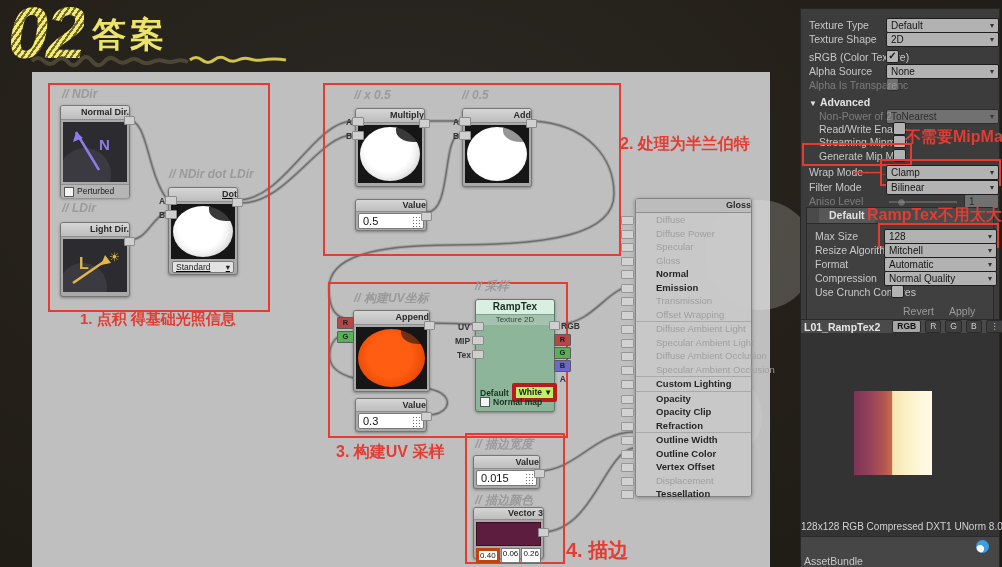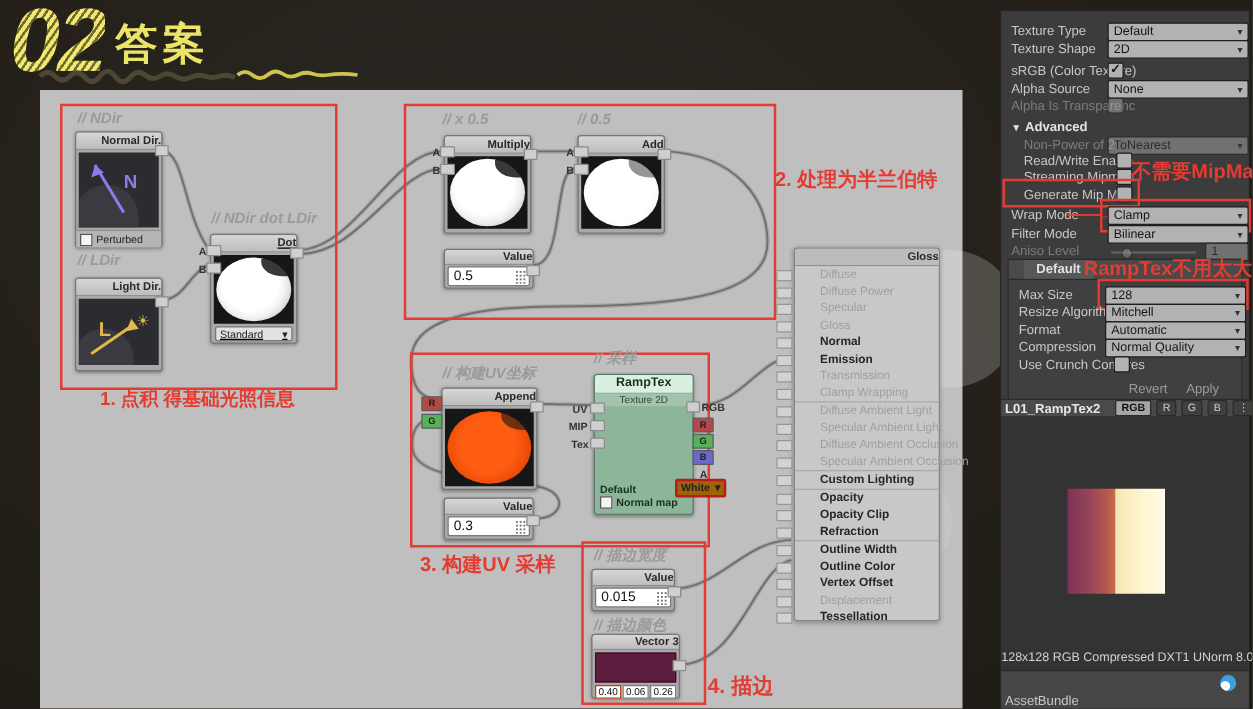--- a/index.html
+++ b/index.html
@@ -48,22 +48,22 @@
   .vfield .num{font-size:11px;color:#111;}
   .gridicon{width:9px;height:11px;background-image:radial-gradient(#707070 0.8px, transparent 0.9px);
             background-size:3px 3px;}
 
   
   .ramptex{background:#8cb59a;border:1px solid #5c7d69;}
   .rthead{height:14px;line-height:14px;text-align:center;font-weight:bold;color:#16301f;font-size:10px;
           background:#d9efe1;border-bottom:1px solid #7fa18c;border-radius:2px 2px 0 0;}
   .rtsub{height:10px;line-height:10px;text-align:center;color:#2e4a3a;font-size:8px;background:#a3c3af;}
   .rtrow{position:absolute;display:flex;align-items:center;gap:3px;color:#17331f;font-size:8.5px;font-weight:bold;}
-  .whitedrop{height:11px;line-height:11px;background:#a16207;border:2px solid #b91c1c;border-radius:2px;
-             padding:0 3px;color:#222;font-weight:bold;display:flex;gap:4px;margin-left:28px;}
+  .whitedrop{height:11px;line-height:11px;background:#bef264;border:4px solid #b91c1c;border-radius:2px;
+             padding:0 3px;color:#222;font-weight:bold;display:flex;gap:4px;}
 
   
   .mainnode{background:rgba(200,200,200,.93);border:1px solid #858585;border-radius:3px;box-shadow:0 1px 4px rgba(0,0,0,.3);}
   .mport{position:relative;height:13.5px;line-height:13.5px;padding-left:20px;font-size:9.5px;white-space:nowrap;}
   .mport.on{color:#262626;font-weight:bold;}
   .mport.off{color:#9f9f9f;}
   .mport.sep{border-bottom:1px solid #a9a9a9;}
   .mport .stub{position:absolute;left:-15px;top:3px;width:11px;height:7px;background:#d2d2d2;border:1px solid #969696;border-radius:1px;}
 
   .wires path{fill:none;}
@@ -179,21 +179,21 @@
     <div class="abs comment" style="left:322px;top:16px;">// x 0.5</div>
     <div class="abs comment" style="left:430px;top:16px;">//  0.5</div>
     <div class="abs comment" style="left:322px;top:218px;">// 构建UV坐标</div>
     <div class="abs comment" style="left:443px;top:206px;">// 采样</div>
     <div class="abs comment" style="left:443px;top:364px;">// 描边宽度</div>
     <div class="abs comment" style="left:443px;top:420px;">// 描边颜色</div>
 
     <div class="abs caption" style="left:48px;top:238px;">1. 点积 得基础光照信息</div>
     <div class="abs caption" style="left:588px;top:62px;font-size:16px;">2. 处理为半兰伯特</div>
     <div class="abs caption" style="left:304px;top:370px;font-size:16px;">3. 构建UV 采样</div>
-    <div class="abs caption" style="left:534px;top:465px;font-size:17px;">4. 描边</div>
+    <div class="abs caption" style="left:534px;top:465px;font-size:20px;">4. 描边</div>
 
     <div class="node" style="left:28px;top:33px;width:68px;height:91px;">
       <div class="nhead">Normal Dir.</div>
       <div class="npreview" style="height:60px;background:#2c2c30;">
         <svg width="64" height="60">
           <circle cx="22" cy="52" r="26" fill="#3a3a40"></circle>
           <line x1="36" y1="48" x2="13" y2="10" stroke="#8d7ce8" stroke-width="2.5"></line>
           <polygon points="13,10 10,20 20,16" fill="#8d7ce8"></polygon>
           <text x="36" y="28" fill="#8d7ce8" font-size="15" font-weight="bold" font-family="Liberation Sans, sans-serif">N</text>
         </svg>
@@ -325,21 +325,21 @@
         <span class="num">0.015</span>
         <span class="gridicon"></span>
       </div>
       <div class="outchip" style="right:-6px;top:13px;"></div>
     </div>
 
     <div class="node" style="left:441px;top:435px;width:69px;height:50px;">
       <div class="nhead" style="height:11px;line-height:11px;">Vector 3</div>
       <div style="margin:2px;height:22px;background:#5c1d3e;border:1px solid #3c0f27;"></div>
       <div style="display:flex;gap:1px;padding:0 2px;">
-        <span style="flex:1;background:#fff;border:1px solid #c2410c;font-size:8px;text-align:center;color:#111;">0.40</span>
+        <span style="flex:1;background:#fff;border:3px solid #c2410c;font-size:8px;text-align:center;color:#111;">0.40</span>
         <span style="flex:1;background:#fff;border:1px solid #7a7a7a;font-size:8px;text-align:center;color:#111;">0.06</span>
         <span style="flex:1;background:#fff;border:1px solid #7a7a7a;font-size:8px;text-align:center;color:#111;">0.26</span>
       </div>
       <div class="outchip" style="right:-6px;top:20px;"></div>
     </div>
 
     <div class="node mainnode" style="left:603px;top:126px;width:115px;height:297px;">
       <div class="nhead" style="background:#bcbcbc;">Gloss</div>
       <div class="main-ports">
 
@@ -373,21 +373,21 @@
             <span>Emission</span>
           </div>
 
           <div class="mport off">
             <span class="stub"></span>
             <span>Transmission</span>
           </div>
 
           <div class="mport off sep">
             <span class="stub"></span>
-            <span>Clamp Wrapping</span>
+            <span>Offset Wrapping</span>
           </div>
 
           <div class="mport off">
             <span class="stub"></span>
             <span>Diffuse Ambient Light</span>
           </div>
 
           <div class="mport off">
             <span class="stub"></span>
             <span>Specular Ambient Light</span>

